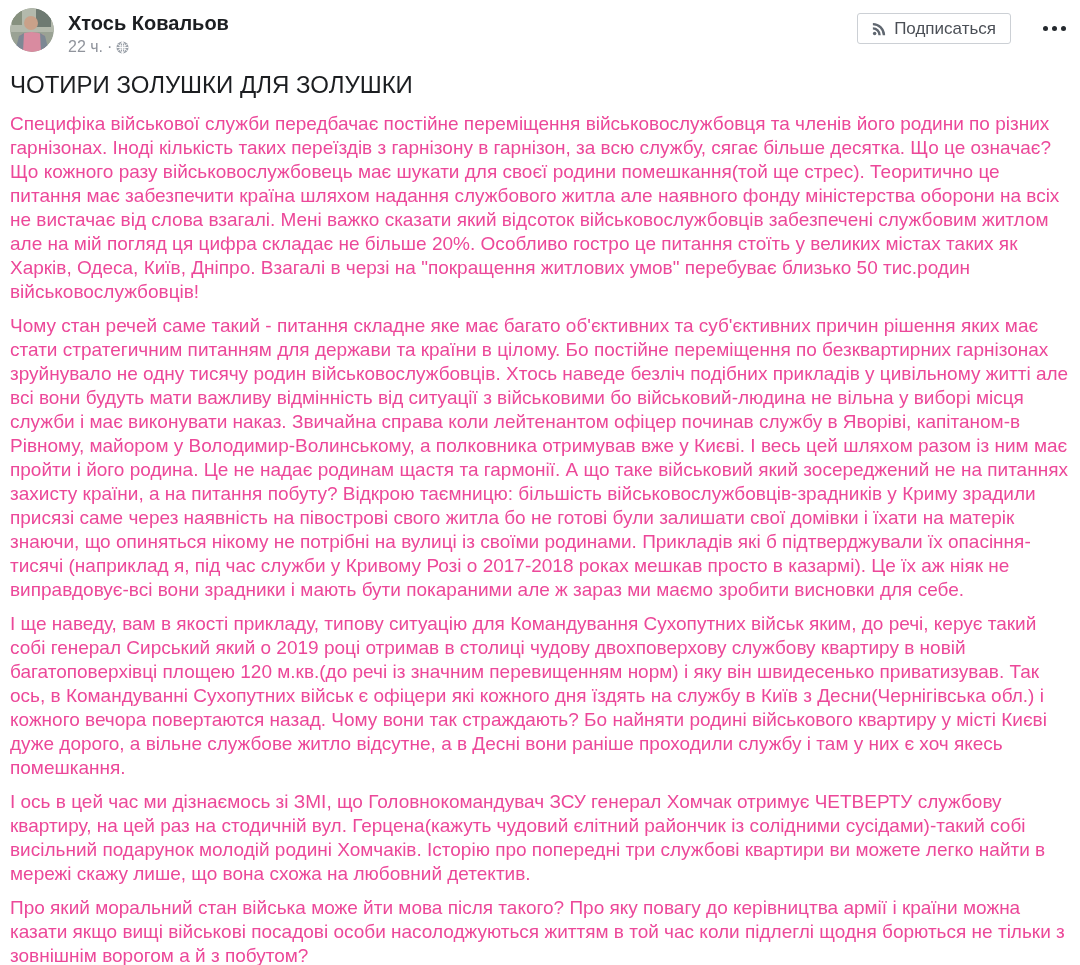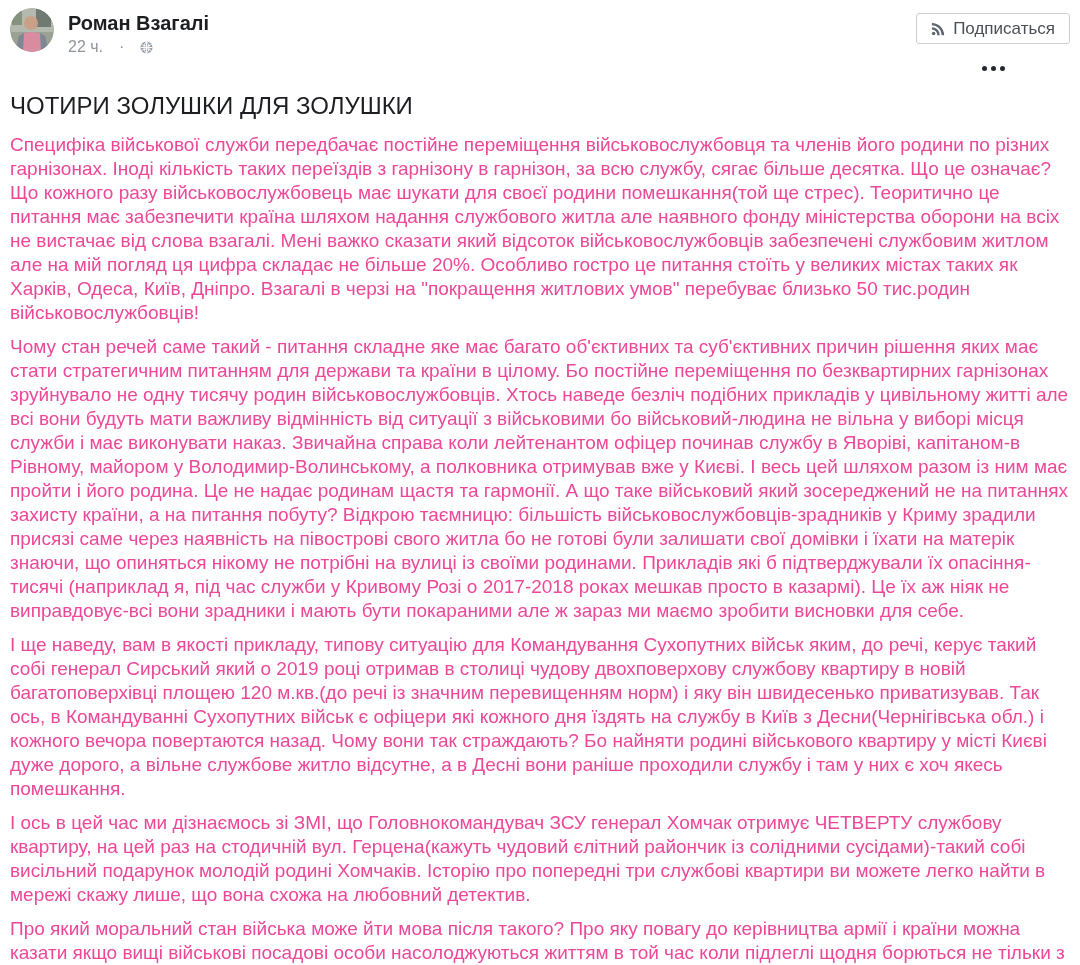--- a/index.html
+++ b/index.html
@@ -18,25 +18,25 @@
     overflow: hidden; flex: 0 0 44px; cursor: pointer;
   }
   .avatar svg { display: block; width: 44px; height: 44px; }
   .header-info { margin-left: 14px; padding-top: 3px; flex: 1 1 auto; }
   .author {
     font-size: 20px; font-weight: bold; color: #1c1e21;
     text-decoration: none; line-height: 1.2; display: inline-block; cursor: pointer;
   }
   .meta {
     margin-top: 3px; font-size: 16px; color: #90949c;
-    display: flex; align-items: center; gap: 16px;
+    display: flex; align-items: center; gap: 4px;
   }
   .meta .globe { display: inline-flex; }
 
-  .header-actions { display: flex; align-items: center; gap: 16px; padding-top: 5px; flex-direction: column; }
+  .header-actions { display: flex; align-items: center; gap: 28px; padding-top: 5px; }
   .follow-btn {
     display: inline-flex; align-items: center; gap: 8px;
     background: #ffffff; border: 1px solid #ccd0d5; border-radius: 3px;
     padding: 6px 14px; font-size: 17px; color: #4b4f56;
     font-family: inherit; cursor: pointer; line-height: 1;
   }
   .follow-btn svg { display: block; }
   .more-btn {
     background: none; border: none; cursor: pointer;
     padding: 6px 4px; display: inline-flex;
@@ -80,21 +80,21 @@
           <rect x="2" y="3" width="10" height="14" fill="#87917f"></rect>
           <circle cx="21" cy="15" r="7" fill="#c9a189"></circle>
           <path d="M8 44 L10 27 Q21 21 34 27 L36 44 Z" fill="#d98ba0"></path>
           <path d="M5 44 L9 28 L14 25 L13 44 Z" fill="#7d8894"></path>
           <path d="M39 44 L35 28 L30 25 L31 44 Z" fill="#7d8894"></path>
         </g>
       </svg>
     </div>
 
     <div class="header-info">
-      <a class="author" href="#">Роман Взагалі</a>
+      <a class="author" href="#">Хтось Ковальов</a>
       <div class="meta">
         <span>22 ч.</span>
         <span>·</span>
         <span class="globe">
           <svg width="13" height="13" viewBox="0 0 14 14" aria-hidden="true">
             <circle cx="7" cy="7" r="6.5" fill="#9aa0a8"></circle>
             <path d="M0.5 7 h13 M7 0.5 v13 M7 0.5 a9 9 0 0 1 0 13 M7 0.5 a9 9 0 0 0 0 13 M1.6 3.5 a9 9 0 0 0 10.8 0 M1.6 10.5 a9 9 0 0 1 10.8 0" stroke="#ffffff" stroke-width="1" fill="none"></path>
           </svg>
         </span>
       </div>

